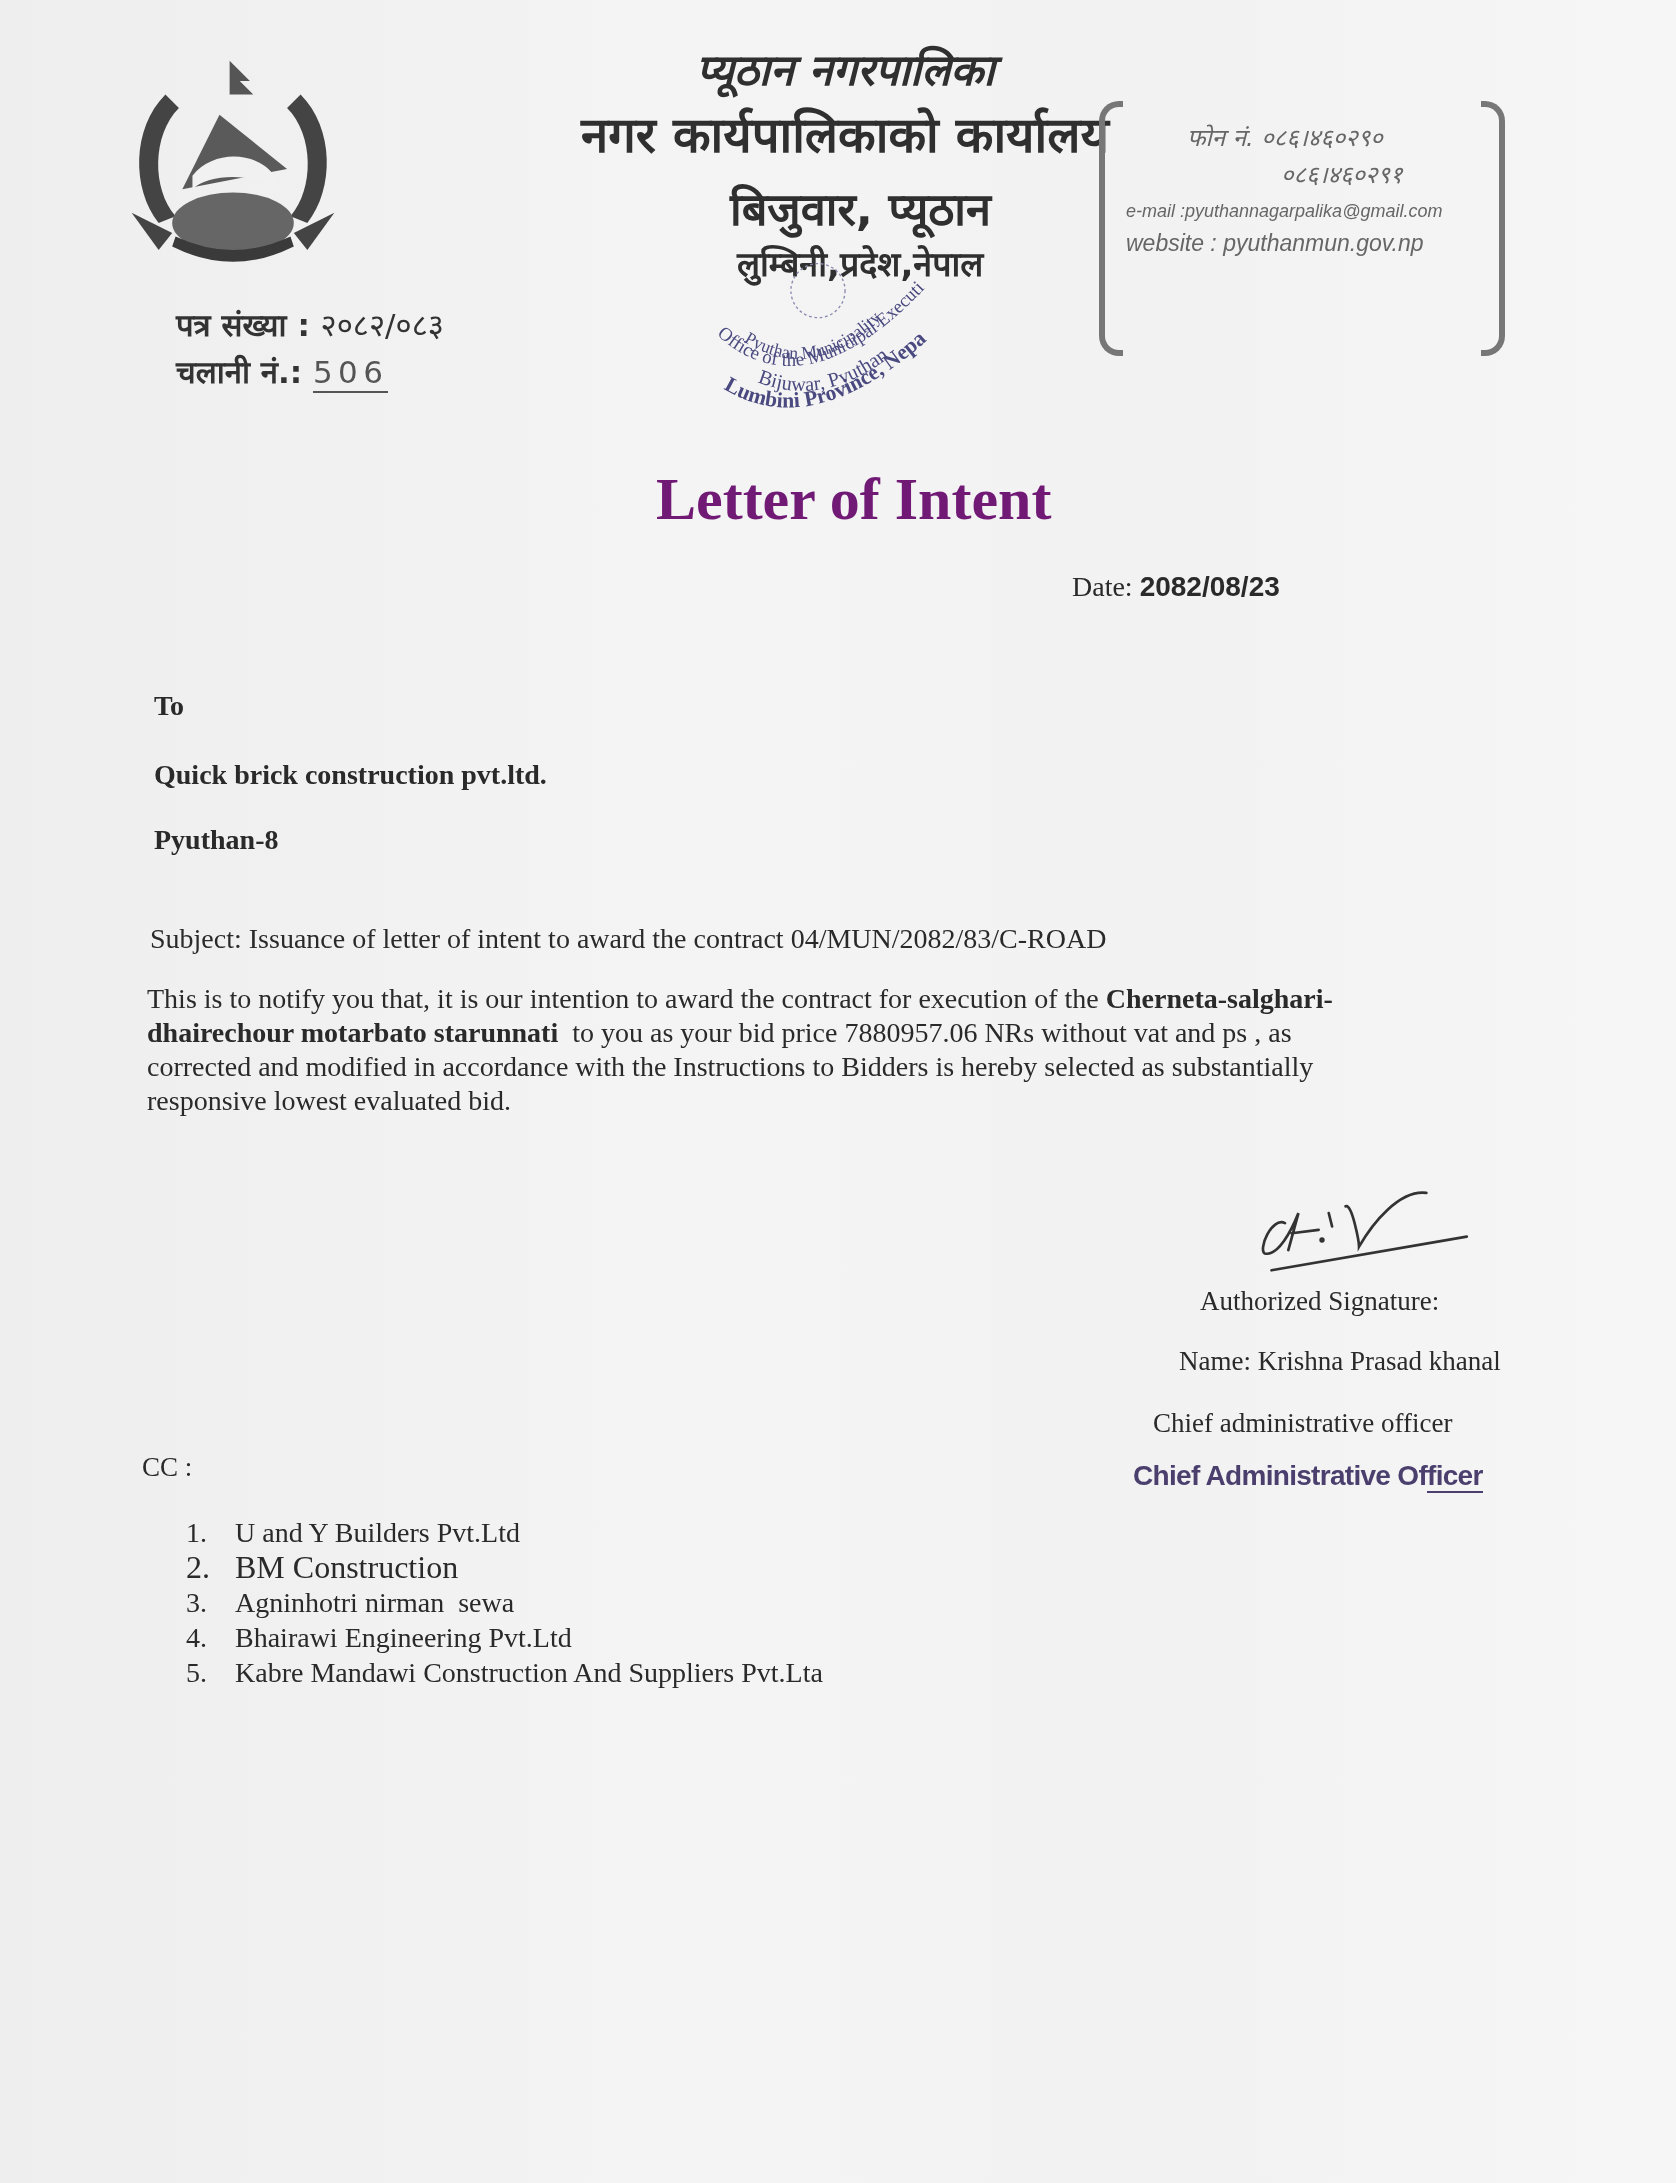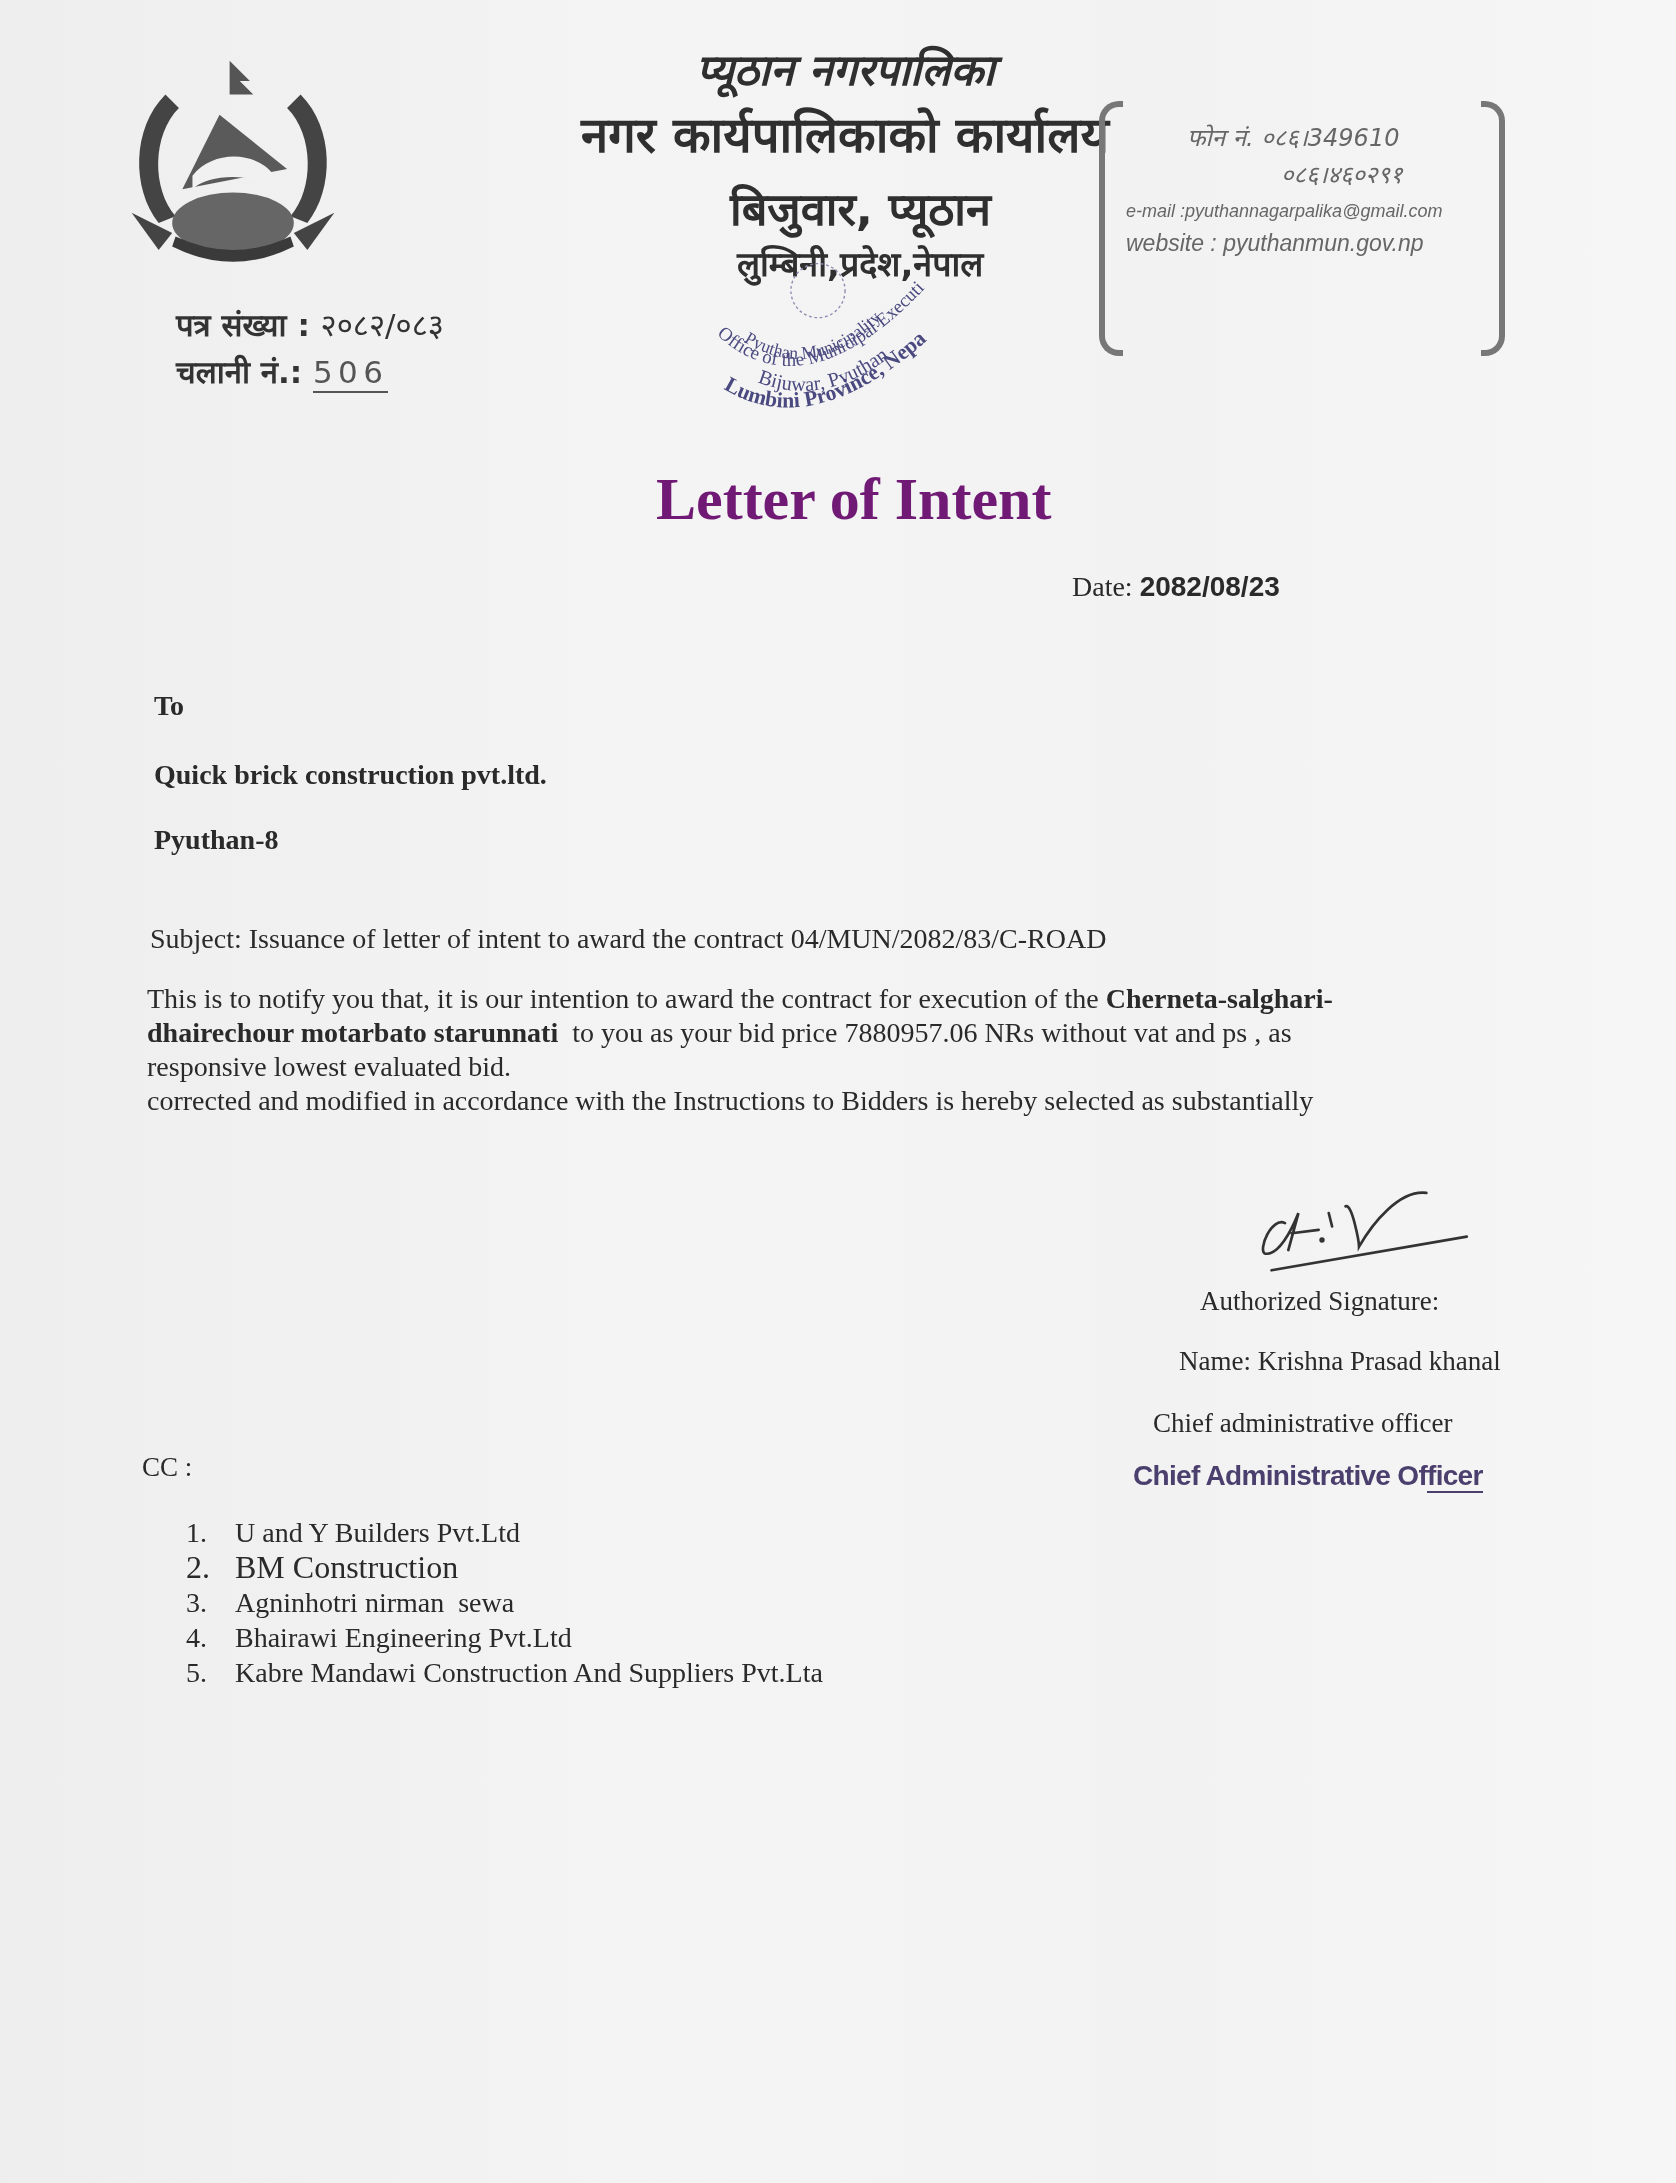--- a/index.html
+++ b/index.html
@@ -82,21 +82,21 @@
 
 <div class="abs hdr hdr1">प्यूठान नगरपालिका</div>
 <div class="abs hdr hdr2">नगर कार्यपालिकाको कार्यालय</div>
 <div class="abs hdr hdr3">बिजुवार, प्यूठान</div>
 <div class="abs hdr hdr4">लुम्बिनी,प्रदेश,नेपाल</div>
 
 <div class="abs bracket-l"></div>
 <div class="abs bracket-r"></div>
 <div class="abs contact phone1">
   <span>फोन नं.</span>
-  <span>०८६।349610</span>
+  <span>०८६।४६०२९०</span>
 </div>
 <div class="abs contact phone2">०८६।४६०२९१</div>
 <div class="abs contact email">e-mail :pyuthannagarpalika@gmail.com</div>
 <div class="abs contact website">website : pyuthanmun.gov.np</div>
 
 <svg class="abs stamp" viewBox="0 0 380 270">
   <defs>
     <path id="arc1" d="M60 120 Q170 190 280 70"></path>
     <path id="arc2" d="M20 110 Q150 230 330 40"></path>
     <path id="arc3" d="M80 180 Q180 220 280 140"></path>
@@ -118,22 +118,22 @@
 </div>
 
 <div class="abs to">To</div>
 <div class="abs addr1">Quick brick construction pvt.ltd.</div>
 <div class="abs addr2">Pyuthan-8</div>
 
 <div class="abs subject">Subject: Issuance of letter of intent to award the contract 04/MUN/2082/83/C-ROAD</div>
 <div class="abs body">
   <span class="l"><span>This is to notify you that, it is our intention to award the contract for execution of the </span><b>Cherneta-salghari-</b></span>
   <span class="l"><b>dhairechour motarbato starunnati</b><span style="white-space:pre">  to you as your bid price 7880957.06 NRs without vat and ps , as</span></span>
+  <span class="l">corrected and modified in accordance with the Instructions to Bidders is hereby selected as substantially</span>
   <span class="l">responsive lowest evaluated bid.</span>
-  <span class="l">corrected and modified in accordance with the Instructions to Bidders is hereby selected as substantially</span>
 </div>
 
 <svg class="abs sig" viewBox="0 0 380 150">
   <g fill="none" stroke="#333" stroke-width="4" stroke-linecap="round">
     <path d="M60 70 C40 60 20 110 30 115 C50 120 70 80 80 55 L65 110 M70 85 L110 80"></path>
     <circle cx="115" cy="95" r="2" fill="#333"></circle>
     <path d="M125 55 L130 75"></path>
     <path d="M150 45 C160 40 170 100 170 105 C190 70 230 20 270 25"></path>
     <path d="M40 140 L330 90"></path>
   </g>

